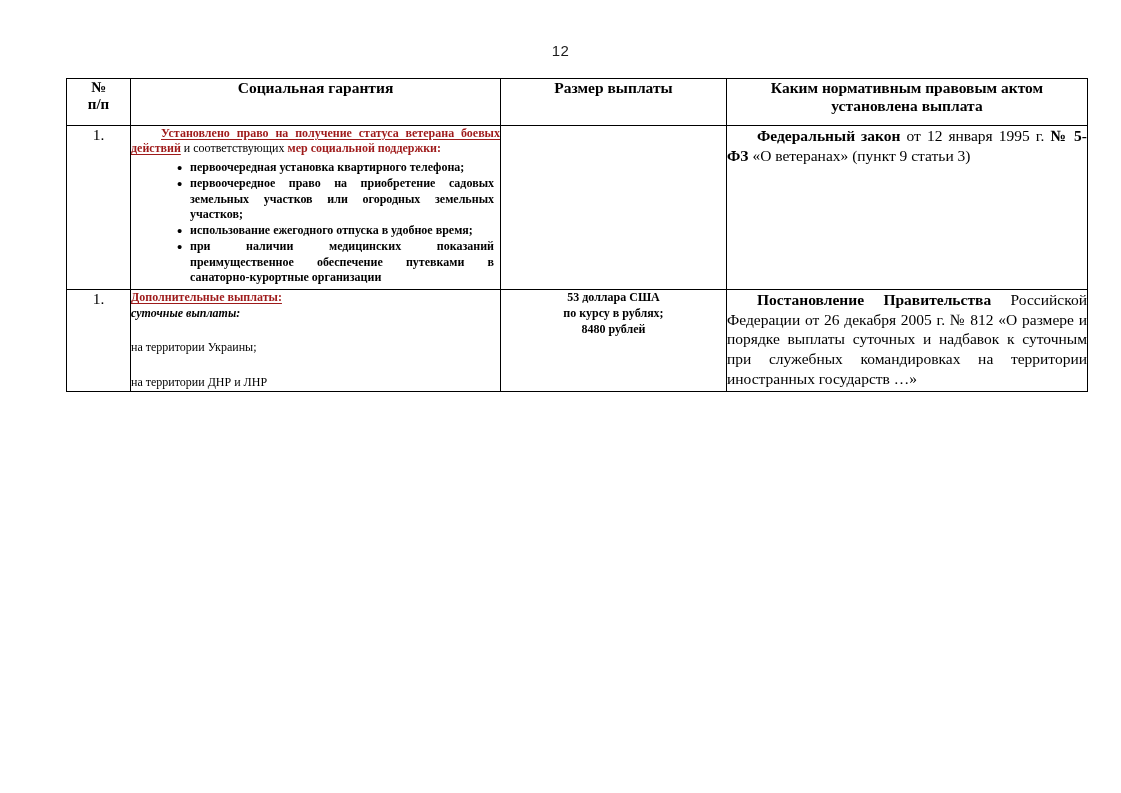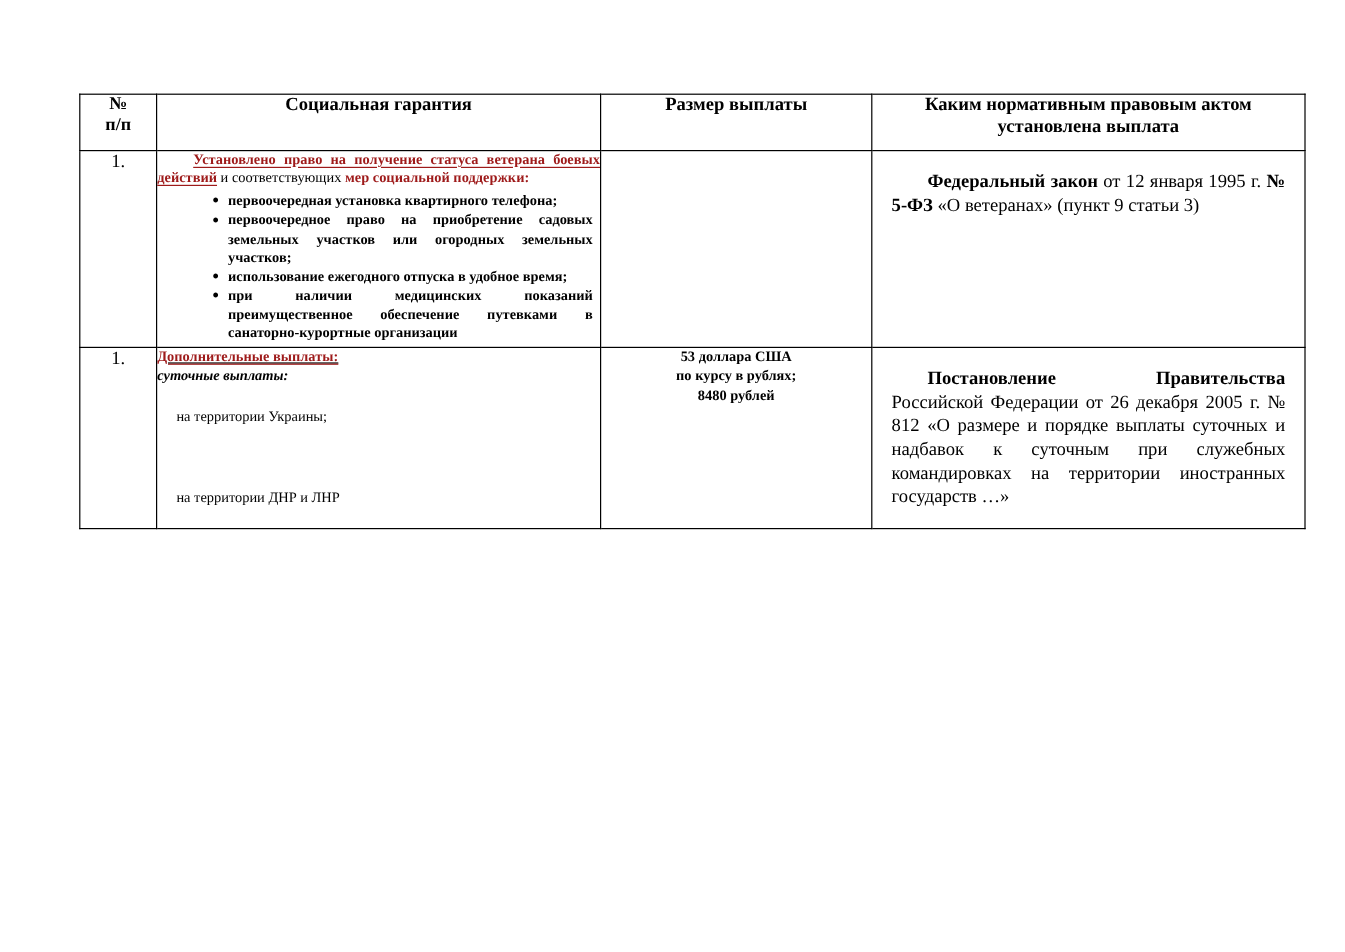--- a/index.html
+++ b/index.html
@@ -167,33 +167,33 @@
     top: -1px;
     font-size: 15px;
   }
   ul.bullets li:last-child { margin-bottom: 0; }
 
   
   .pay-line { display: block; }
 
   .gar-head {
     margin: 0 0 1px 0;
-    text-decoration: underline;
   }
   .sub-bold { font-weight: bold; margin: 0 0 19px 0; font-style: italic; }
-  .plain-line { margin: 16px; }
+  .plain-line { margin: 0; }
   .spacer-line { height: 20px; }
 
   .act-indent { text-indent: 30px; }
 </style>
 </head>
 <body>
 
 <div class="page">
 
+  <div class="page-number">12</div>
 
   <table class="doc-table">
     <colgroup>
       <col class="c-num">
       <col class="c-gar">
       <col class="c-size">
       <col class="c-act">
     </colgroup>
     <tbody>
 

